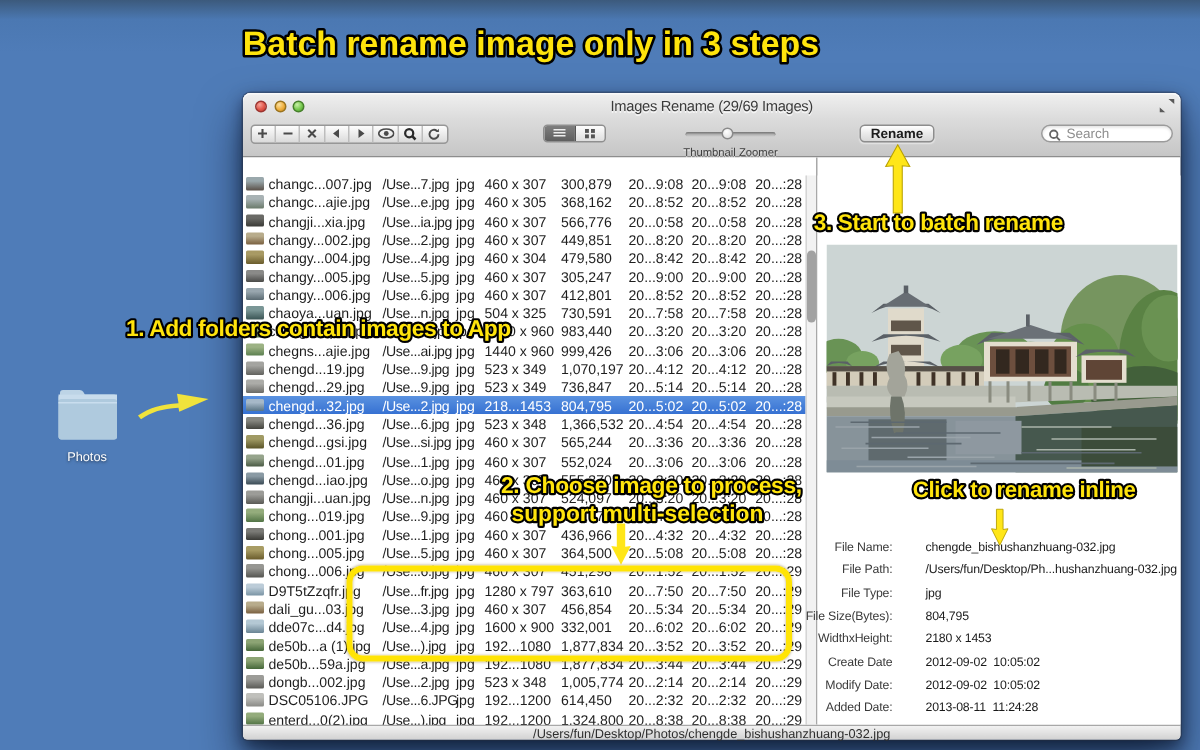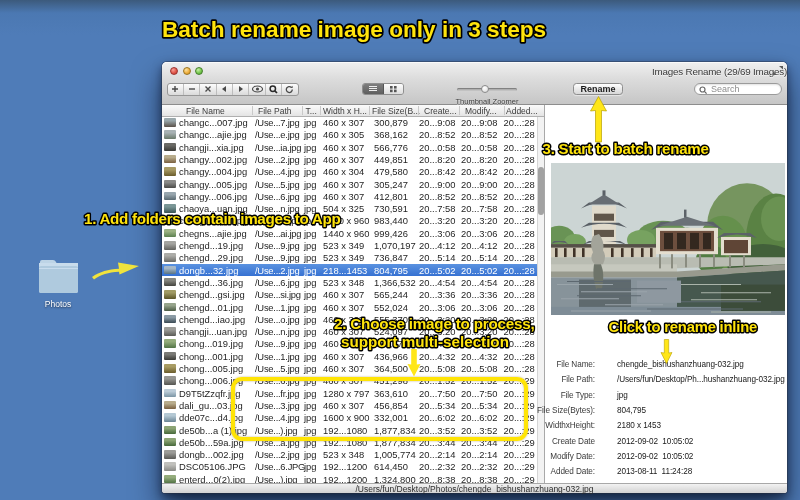--- a/index.html
+++ b/index.html
@@ -3,21 +3,21 @@
 *{margin:0;padding:0;box-sizing:border-box}
 html,body{width:800px;height:500px;overflow:hidden}
 body{font-family:"Liberation Sans",sans-serif;background:linear-gradient(180deg,#3c5a7c 0%,#4b78b2 2.6%,#4f7cb8 7%,#4f7cb8 100%);position:relative}
 #win{position:absolute;left:162px;top:62px;width:625px;height:431px;border-radius:5px 5px 3px 3px;background:#fff;box-shadow:0 0 0 1px rgba(40,45,60,.4),0 16px 30px rgba(0,8,25,.6),0 4px 10px rgba(0,8,25,.5)}
 
 #top{position:absolute;left:0;top:0;width:625px;height:43px;border-radius:5px 5px 0 0;background:linear-gradient(#f0f0f0,#dcdcdc 40%,#c6c6c6);border-bottom:1px solid #8d8d8d;box-shadow:inset 0 1px 0 #fafafa}
 .tl{position:absolute;top:5px;width:8px;height:8px;border-radius:50%}
 #tl1{left:8px;background:radial-gradient(circle at 35% 30%,#f7a298,#e2574a 55%,#b83a30);border:.5px solid #9c3430}
 #tl2{left:20.5px;background:radial-gradient(circle at 35% 30%,#fbe2a2,#f0b03f 55%,#c88a1e);border:.5px solid #9a7420}
 #tl3{left:33px;background:radial-gradient(circle at 35% 30%,#c9f0a8,#77c94f 55%,#4c9a30);border:.5px solid #47802c}
-#wtitle{position:absolute;left:0;right:0;top:3.5px;text-align:right;font-size:9.8px;letter-spacing:-.2px;color:#3a3a3a;text-shadow:0 1px 0 rgba(255,255,255,.65)}
+#wtitle{position:absolute;left:0;right:0;top:3.5px;text-align:center;font-size:9.8px;letter-spacing:-.2px;color:#3a3a3a;text-shadow:0 1px 0 rgba(255,255,255,.65)}
 #fsic{position:absolute;right:4px;top:4px}
 
 #segbar{position:absolute;left:4.5px;top:21px;width:132px;height:12.5px;border:1px solid #979797;border-radius:3px;background:linear-gradient(#fdfdfd,#dadada);display:flex}
 #segbar span{flex:1;border-right:1px solid #bdbdbd;display:flex;align-items:center;justify-content:center}
 #segbar span:last-child{border-right:none}
 #vtog{position:absolute;left:200px;top:21px;width:42px;height:12px;border:1px solid #8f8f8f;border-radius:3px;display:flex;overflow:hidden}
 #vtog span{flex:1;display:flex;align-items:center;justify-content:center}
 #vtog .on{background:linear-gradient(#7e7e7e,#5f5f5f);border-right:1px solid #555}
 #vtog .off{background:linear-gradient(#fdfdfd,#dedede)}
 #slider{position:absolute;left:295px;top:26px;width:60px;height:3px;border-radius:2px;background:linear-gradient(#9f9f9f,#c9c9c9);box-shadow:inset 0 1px 1px rgba(0,0,0,.25)}
@@ -132,37 +132,20 @@
         <div id="knob"></div>
       </div>
     <div id="sliderlab">Thumbnail Zoomer</div>
     <div id="renbtn">Rename</div>
     <div id="search"><svg width="9" height="9">
           <circle cx="3.5" cy="3.5" r="2.5" fill="none" stroke="#666" stroke-width="1.2"></circle>
           <path d="M5.4 5.4L7.6 7.6" stroke="#666" stroke-width="1.3"></path>
         </svg>Search</div>
   </div>
 
-  <div id="thead">
-    <b style="left:24px">File Name</b>
-      <i style="left:90px"></i>
-    <b style="left:96px">File Path</b>
-      <i style="left:140px"></i>
-    <b style="left:143.5px">T...</b>
-      <i style="left:158px"></i>
-    <b style="left:161px">Width x H...</b>
-      <i style="left:206.5px"></i>
-    <b style="left:210px">File Size(B...</b>
-      <i style="left:256px"></i>
-    <b style="left:262px">Create...</b>
-      <i style="left:297px"></i>
-    <b style="left:303px">Modify...</b>
-      <i style="left:341.5px"></i>
-    <b style="left:344px">Added...</b>
-  </div>
   <div id="vdiv"></div>
 
   <div id="list">
 <div class="row" style="top:54.5px">
         <i style="background:linear-gradient(#9aa8ac 30%,#5a5048)"></i>
         <b class="c0">changc...007.jpg</b>
         <b class="c1">/Use...7.jpg</b>
         <b class="c2">jpg</b>
         <b class="c3">460 x 307</b>
         <b class="c4">300,879</b>
@@ -286,21 +269,21 @@
         <b class="c1">/Use...9.jpg</b>
         <b class="c2">jpg</b>
         <b class="c3">523 x 349</b>
         <b class="c4">736,847</b>
         <b class="c5">20...5:14</b>
         <b class="c6">20...5:14</b>
         <b class="c7">20...:28</b>
       </div>
 <div class="row sel" style="top:202.1px">
         <i style="background:linear-gradient(#a6b8c8 30%,#5a7484)"></i>
-        <b class="c0">dongb...32.jpg</b>
+        <b class="c0">chengd...32.jpg</b>
         <b class="c1">/Use...2.jpg</b>
         <b class="c2">jpg</b>
         <b class="c3">218...1453</b>
         <b class="c4">804,795</b>
         <b class="c5">20...5:02</b>
         <b class="c6">20...5:02</b>
         <b class="c7">20...:28</b>
       </div>
 <div class="row" style="top:214.4px">
         <i style="background:linear-gradient(#86867f 30%,#44443e)"></i>

